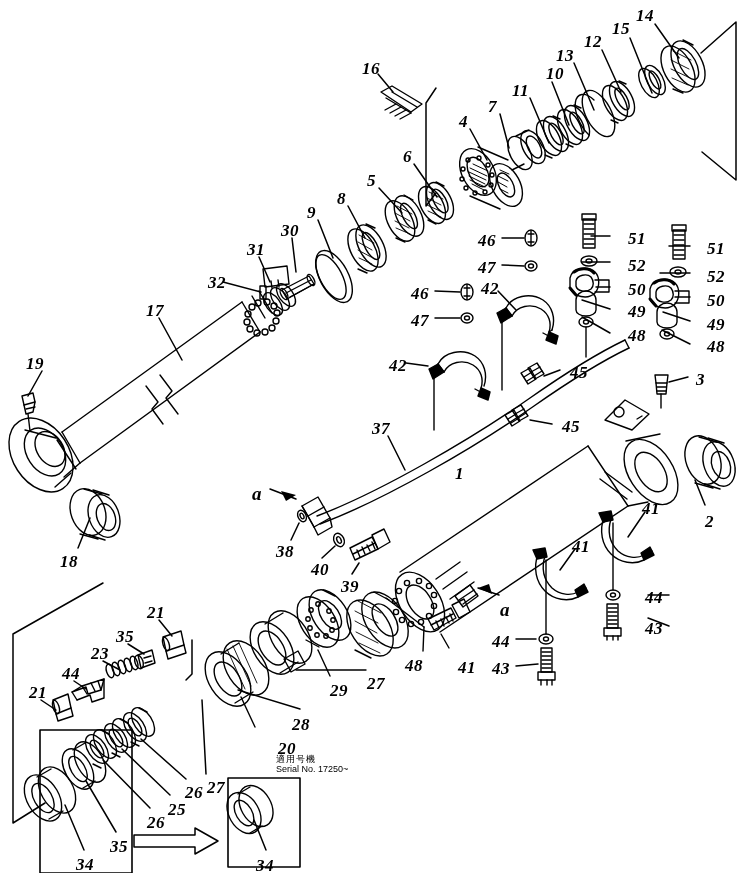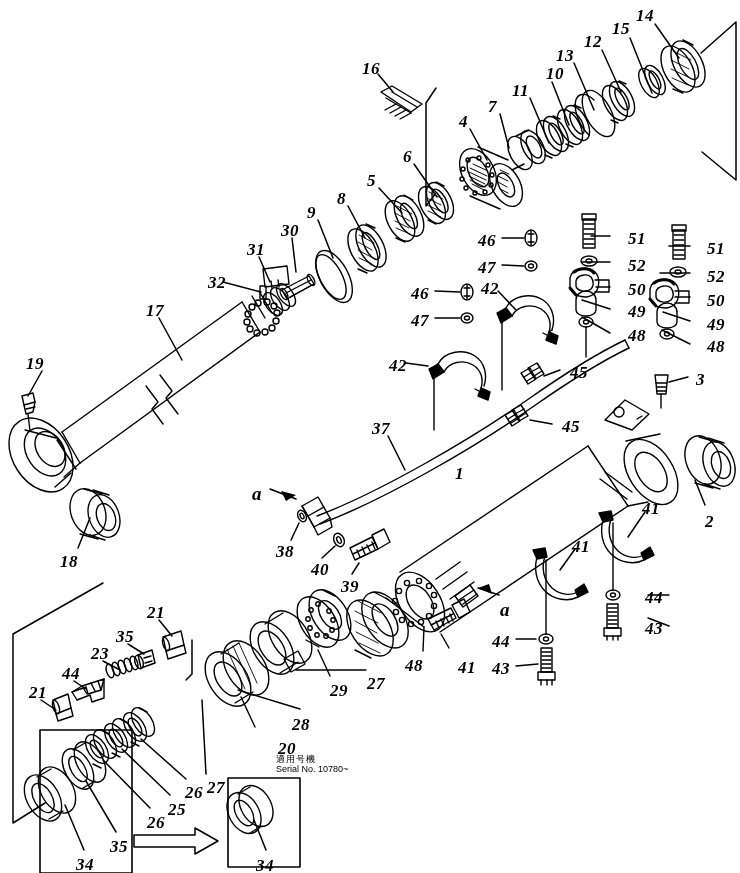--- a/index.html
+++ b/index.html
@@ -835,16 +835,16 @@
   <div class="lbl" style="left:207px;top:779px">27</div>
   <div class="lbl" style="left:185px;top:784px">26</div>
   <div class="lbl" style="left:168px;top:801px">25</div>
   <div class="lbl" style="left:147px;top:814px">26</div>
   <div class="lbl" style="left:110px;top:838px">35</div>
   <div class="lbl" style="left:76px;top:856px">34</div>
   <div class="lbl" style="left:256px;top:857px">34</div>
 
   <div class="serialbox" style="left:228px;top:754px">
     <div class="jp">適用号機</div>
-    <div>Serial  No.  10780~</div>
+    <div>Serial  No.  17250~</div>
   </div>
 
 </div>
 
 </body></html>

